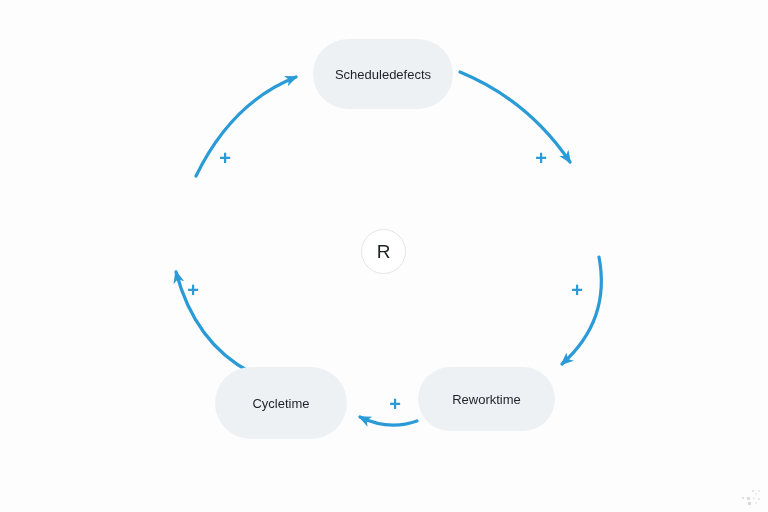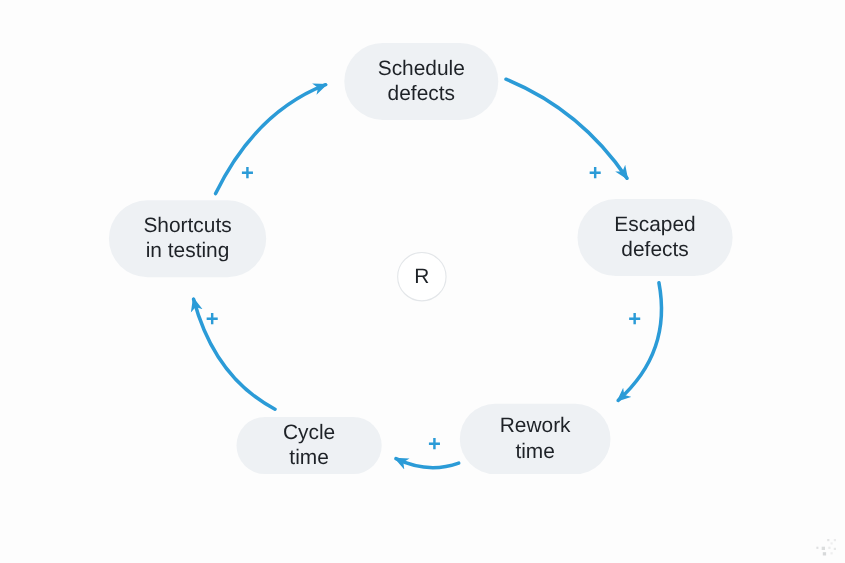--- a/index.html
+++ b/index.html
@@ -31,34 +31,33 @@
   .edge {
     fill: none;
     stroke: var(--accent);
     stroke-width: 3.2;
     stroke-linecap: round;
   }
   .arrowhead-shape { fill: var(--accent); }
   .node {
     position: absolute;
     display: flex;
-    flex-direction: column;
     align-items: center;
     justify-content: center;
     background: var(--node-fill);
     border-radius: 36px;
     color: var(--text-color);
-    font-size: 19px;
+    font-size: 13px;
     line-height: 23px;
     text-align: center;
   }
   .node-schedule  { left: 313px; top: 39px;  width: 140px; height: 70px; }
   .node-escaped   { left: 525px; top: 181px; width: 141px; height: 70px; }
   .node-rework    { left: 418px; top: 367px; width: 137px; height: 64px; }
-  .node-cycle     { left: 215px; top: 379px; width: 132px; height: 52px; }
+  .node-cycle     { left: 215px; top: 367px; width: 132px; height: 72px; }
   .node-shortcuts { left: 99px;  top: 182px; width: 143px; height: 70px; }
   .polarity {
     position: absolute;
     width: 22px; height: 24px;
     display: flex;
     align-items: center;
     justify-content: center;
     color: var(--accent);
     font-size: 20px;
     font-weight: 600;
@@ -103,35 +102,27 @@
     <path class="edge" d="M 460 72 Q 528 100 570 162" marker-end="url(#arrowhead)"></path>
     <path class="edge" d="M 599 257 Q 611 320 562 364" marker-end="url(#arrowhead)"></path>
     <path class="edge" d="M 417 421 Q 389 431 360 417" marker-end="url(#arrowhead)"></path>
     <path class="edge" d="M 250 372 Q 195 343 176 272" marker-end="url(#arrowhead)"></path>
   </svg>
 
   <div class="node node-schedule">
     <span>Schedule</span>
     <span>defects</span>
   </div>
-  <div class="node node-escaped">
-    <span>Escaped</span>
-    <span>defects</span>
-  </div>
   <div class="node node-rework">
     <span>Rework</span>
     <span>time</span>
   </div>
   <div class="node node-cycle">
     <span>Cycle</span>
     <span>time</span>
-  </div>
-  <div class="node node-shortcuts">
-    <span>Shortcuts</span>
-    <span>in testing</span>
   </div>
 
   <div class="polarity polarity-1">+</div>
   <div class="polarity polarity-2">+</div>
   <div class="polarity polarity-3">+</div>
   <div class="polarity polarity-4">+</div>
   <div class="polarity polarity-5">+</div>
 
   <div class="loop-marker">
     <span>R</span>

